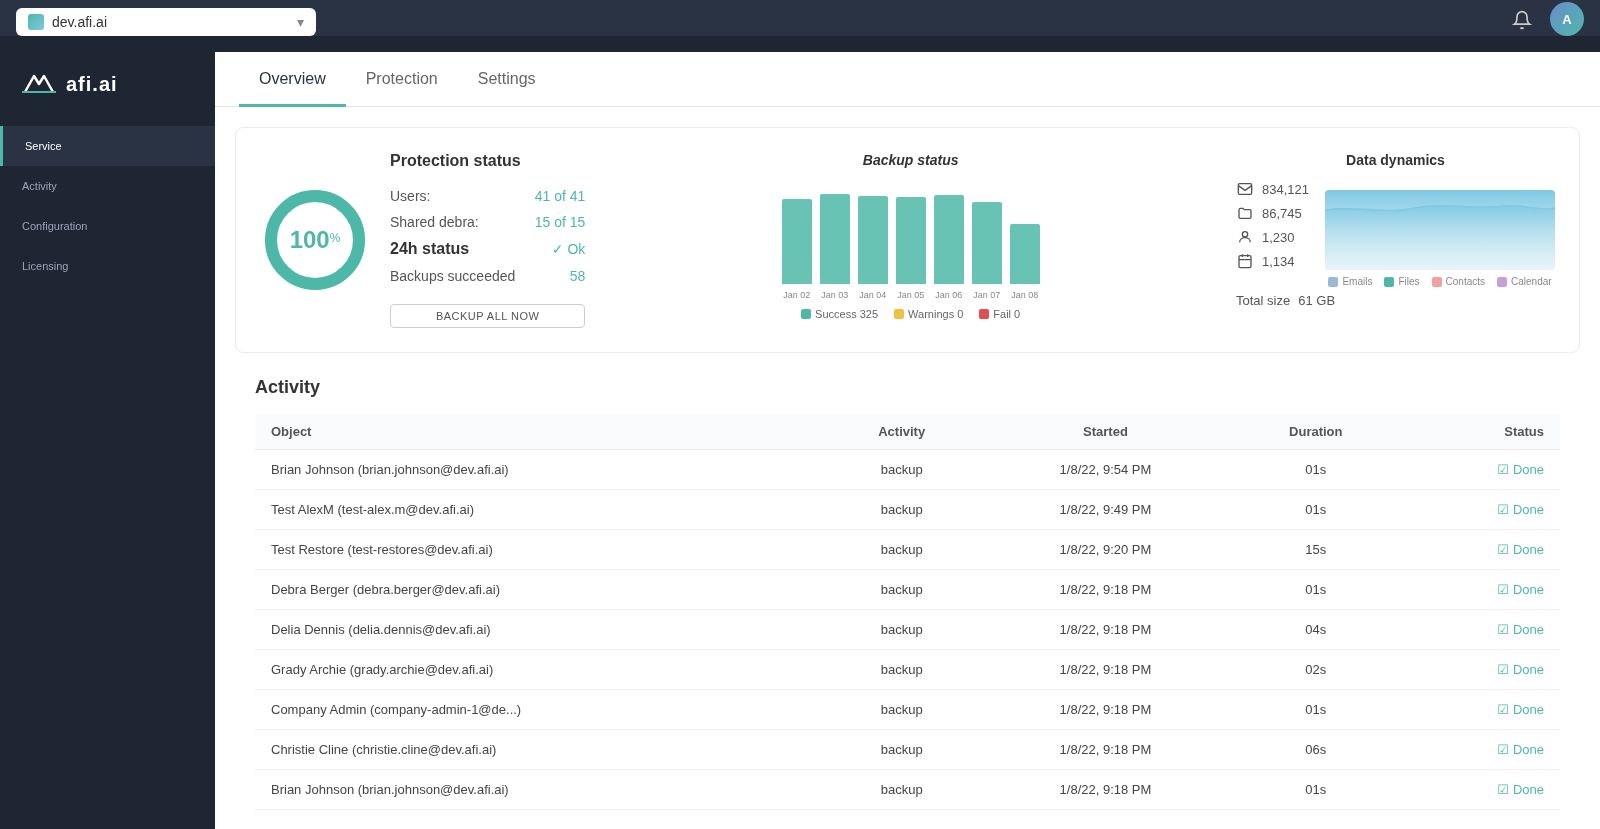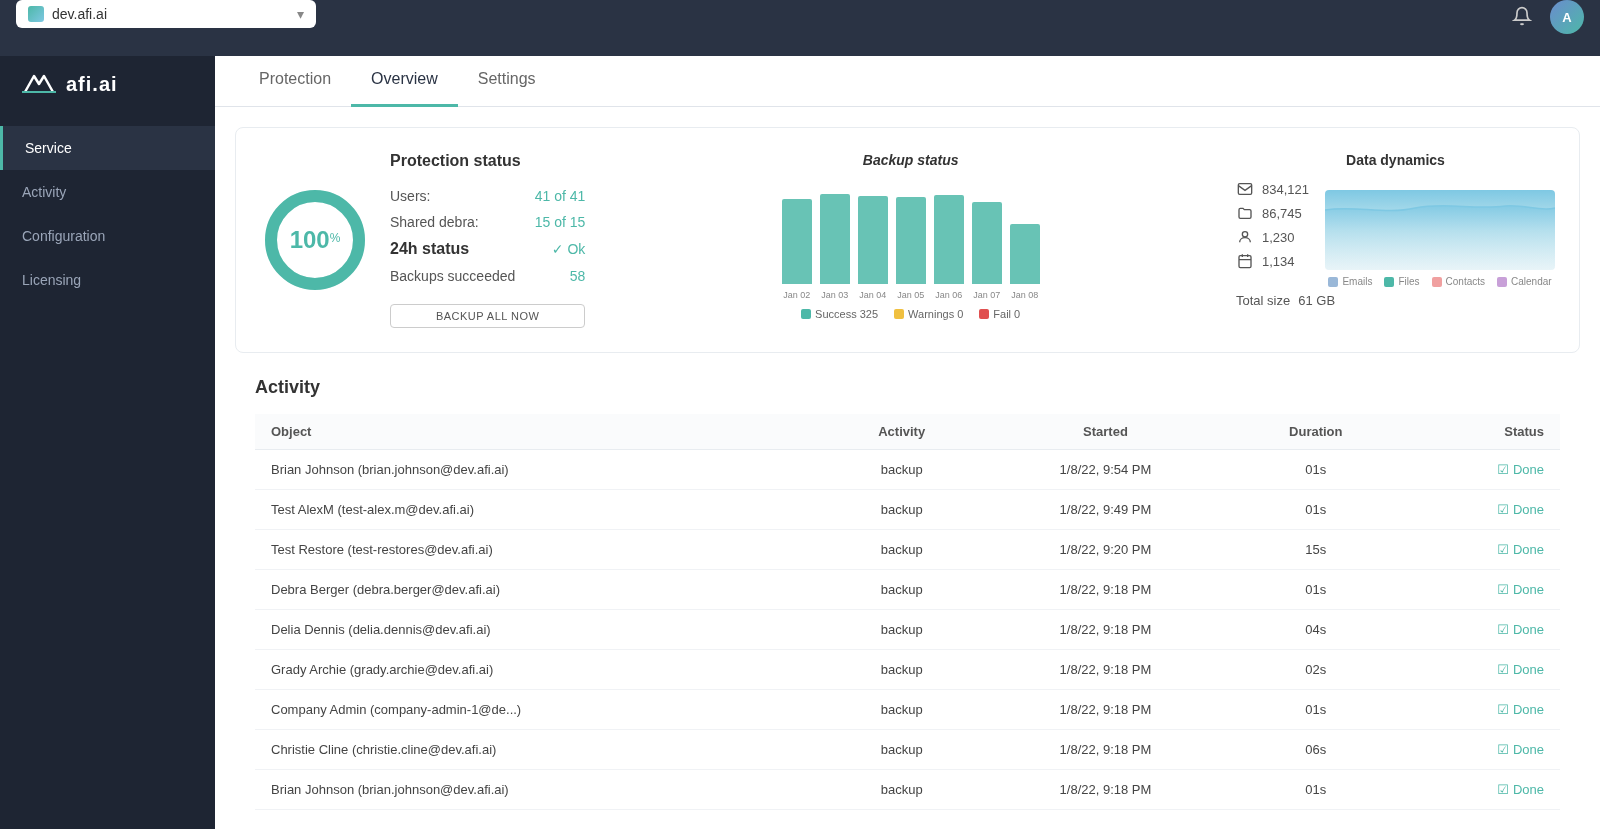--- a/index.html
+++ b/index.html
@@ -4,26 +4,26 @@
   <style>
     * { box-sizing: border-box; margin: 0; padding: 0; }
     body { font-family: -apple-system, BlinkMacSystemFont, 'Segoe UI', sans-serif; display: flex; height: 829px; overflow: hidden; background: #1e2533; }
 
     
     .sidebar { width: 215px; min-width: 215px; background: #1e2533; display: flex; flex-direction: column; height: 100%; }
     .sidebar-logo { padding: 18px 20px; display: flex; align-items: center; gap: 8px; }
     .logo-mark { width: 38px; height: 28px; }
     .logo-text { color: #fff; font-size: 20px; font-weight: 600; letter-spacing: 1px; }
     .sidebar-nav { flex: 1; margin-top: 10px; }
-    .nav-item { padding: 14px 22px; color: #9aa5b8; font-size: 14px; cursor: pointer; display: flex; align-items: center; gap: 10px; }
+    .nav-item { padding: 14px 22px; color: #9aa5b8; font-size: 11px; cursor: pointer; display: flex; align-items: center; gap: 10px; }
     .nav-item.active { background: #2a3344; color: #fff; border-left: 3px solid #4db8a8; }
     .sidebar-footer { padding: 18px 22px; color: #6b7a96; font-size: 12px; }
 
     
-    .topbar { position: fixed; top: 0; left: 0; right: 0; height: 56px; background: #2a3344; display: flex; align-items: flex-start; padding: 0 16px; z-index: 100; gap: 12px; }
+    .topbar { position: fixed; top: 0; left: 0; right: 0; height: 36px; background: #2a3344; display: flex; align-items: flex-end; padding: 0 16px; z-index: 100; gap: 12px; }
     .url-bar { display: flex; align-items: center; gap: 8px; background: #fff; border-radius: 6px; padding: 6px 12px; min-width: 300px; font-size: 14px; color: #333; }
     .url-bar .favicon { width: 16px; height: 16px; background: linear-gradient(135deg, #4db8a8, #7ec8e3); border-radius: 3px; flex-shrink: 0; }
     .url-bar .url-text { flex: 1; }
     .url-bar .dropdown-arrow { color: #888; }
     .topbar-spacer { flex: 1; }
     .topbar-icon { width: 32px; height: 32px; display: flex; align-items: center; justify-content: center; color: #ccc; cursor: pointer; }
     .avatar { width: 34px; height: 34px; border-radius: 50%; background: linear-gradient(135deg, #6b8cce, #4db8a8); display: flex; align-items: center; justify-content: center; color: #fff; font-size: 13px; font-weight: 600; }
 
     
     .main { flex: 1; margin-top: 52px; background: #f0f2f5; overflow-y: auto; }
@@ -134,22 +134,22 @@
     
     <br>
     
   </div>
 </div>
 
 <div class="main">
   <div class="content-area">
 
     <div class="tabs">
+      <div class="tab active">Overview</div>
       <div class="tab">Protection</div>
-      <div class="tab active">Overview</div>
       <div class="tab">Settings</div>
     </div>
 
     <div class="dashboard">
 
       <div class="status-card">
 
         <div class="protection-left">
           <div class="donut-wrap">
             <svg viewBox="0 0 110 110">

